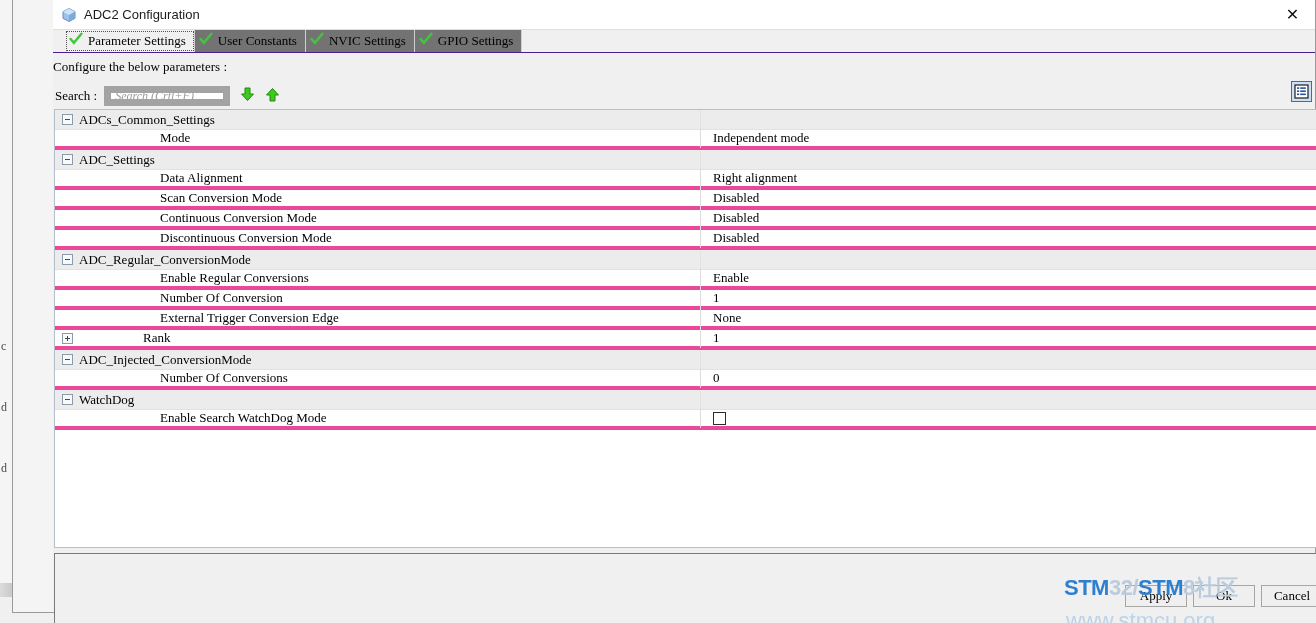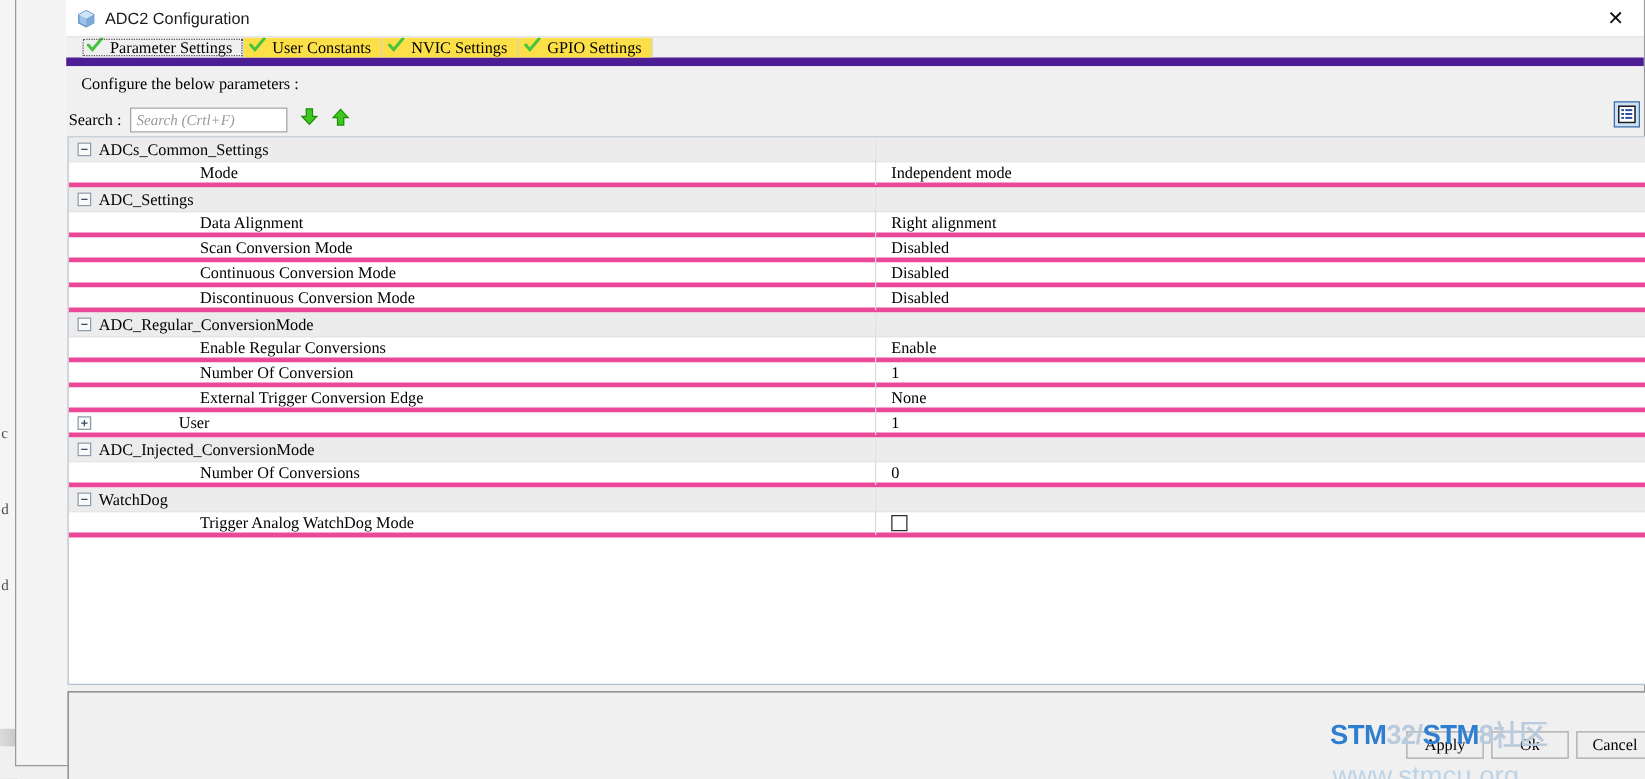--- a/index.html
+++ b/index.html
@@ -69,62 +69,62 @@
     display: flex; align-items: center; justify-content: center;
     font-family: "Liberation Sans", sans-serif;
     font-size: 16px; color: #111; cursor: default;
   }
 
   
   .tabstrip {
     height: 23px; min-height: 23px;
     background: #f0f0f0;
     display: flex; align-items: stretch;
-    border-bottom: 7px solid #4c1d95;
+    border-bottom: 1px solid #4c1d95;
     padding-left: 12px;
   }
   .tab {
     display: flex; align-items: center;
     padding: 0 8px 0 4px;
-    background: #fde047;
+    background: #737373;
     border-right: 1px solid #cfcfcf;
     font-family: "Liberation Serif", serif;
     font-size: 13px; color: #000;
     white-space: nowrap;
   }
   .tab.active {
     background: #f0f0f0;
     outline: 1px dotted #555;
     outline-offset: -2px;
   }
   .tab .chk { margin-right: 5px; display:block; }
 
   
   .dlg-body {
     flex: 1;
     background: #f0f0f0;
     position: relative;
     padding: 0;
   }
   .configure-line {
-    position: absolute; left: 12px; top: 6px;
+    position: absolute; left: 0; top: 6px;
     font-family: "Liberation Serif", serif;
     font-size: 13px; color: #000;
   }
   .search-row {
     position: absolute; left: 2px; top: 33px;
     display: flex; align-items: center;
   }
   .search-label {
     font-family: "Liberation Serif", serif;
     font-size: 13px; color: #000; margin-right: 7px;
   }
   .search-input {
     width: 126px; height: 20px;
-    border: 1px solid #a3a3a3;
+    border: 7px solid #a3a3a3;
     background: #fff;
     font-family: "Liberation Serif", serif;
     font-size: 12px; font-style: italic;
     color: #9a9a9a;
     padding: 0 4px;
     outline: none;
   }
   .search-input::placeholder { color:#9a9a9a; font-style: italic; }
   .arrow-btn { margin-left: 10px; cursor: default; display:block; }
 
@@ -386,39 +386,39 @@
         <div class="tree-row item">
           <span class="row-label item-label">Number Of Conversion</span>
           <span class="row-value">1</span>
         </div>
         <div class="tree-row item">
           <span class="row-label item-label">External Trigger Conversion Edge</span>
           <span class="row-value">None</span>
         </div>
         <div class="tree-row item">
           <span class="expander plus"></span>
-          <span class="row-label rank-label">User</span>
+          <span class="row-label rank-label">Rank</span>
           <span class="row-value">1</span>
         </div>
         <div class="tree-row group">
           <span class="expander"></span>
           <span class="row-label group-label">ADC_Injected_ConversionMode</span>
           <span class="row-value"></span>
         </div>
         <div class="tree-row item">
           <span class="row-label item-label">Number Of Conversions</span>
           <span class="row-value">0</span>
         </div>
         <div class="tree-row group">
           <span class="expander"></span>
           <span class="row-label group-label">WatchDog</span>
           <span class="row-value"></span>
         </div>
         <div class="tree-row item">
-          <span class="row-label item-label">Trigger Analog WatchDog Mode</span>
+          <span class="row-label item-label">Enable Search WatchDog Mode</span>
           <span class="row-value"><span class="val-checkbox"></span></span>
         </div>
       </div>
 
     <div class="info-panel"></div>
 
     <div class="btnbar">
       <div class="dlg-btn" id="btn-apply">Apply</div>
       <div class="dlg-btn" id="btn-ok">Ok</div>
       <div class="dlg-btn" id="btn-cancel">Cancel</div>

